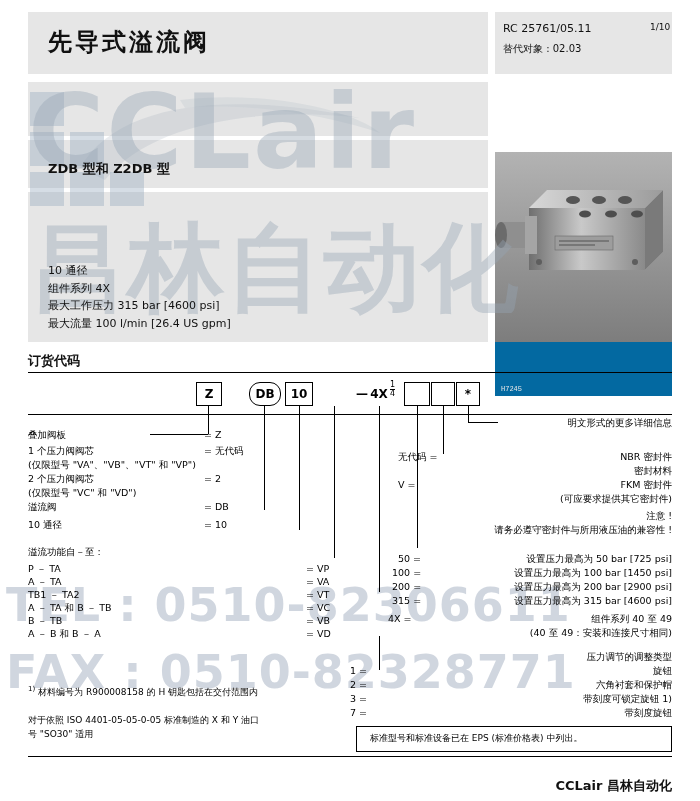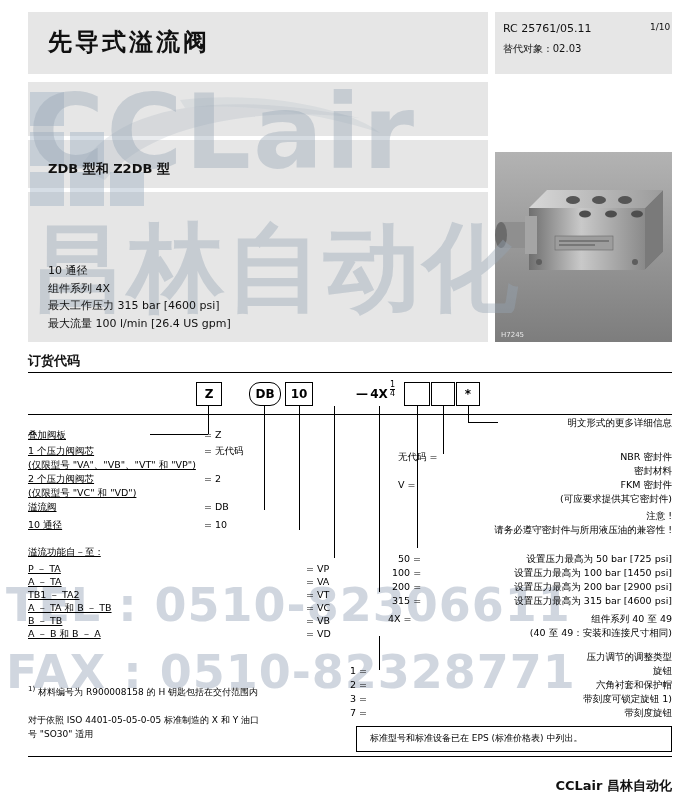--- a/index.html
+++ b/index.html
@@ -70,22 +70,22 @@
 
   .model-line {
     position:absolute; left:48px; top:160px; font-size:13px; font-weight:bold; color:#111; z-index:6;
   }
   .spec {
     position:absolute; left:48px; top:262px; font-size:11px; color:#111; line-height:1.6; z-index:6;
   }
 
   
   .photo {
-    position:absolute; left:495px; top:152px; width:177px; height:190px;
-    background:#0369a1; z-index:3; overflow:hidden;
+    position:absolute; left:495px; top:152px; width:177px; height:244px;
+    background:#0369a1; z-index:3; overflow:hidden;font-family:Liberation Mono, monospace;
   }
   .photo .cap { position:absolute; left:6px; bottom:3px; font-size:7px; color:#e8e8e8; }
 
   
   .sec-title {
     position:absolute; left:28px; top:352px; font-size:13px; font-weight:bold; color:#111; z-index:6;
   }
   .rule-top { position:absolute; left:28px; top:372px; width:644px; height:1px; background:#000; z-index:6;}
   .rule-mid { position:absolute; left:28px; top:414px; width:644px; height:1px; background:#000; z-index:6;}
   .rule-bot { position:absolute; left:28px; top:756px; width:644px; height:1px; background:#000; z-index:6;}
@@ -101,21 +101,21 @@
     position:absolute; top:0; height:24px;
     font-size:12px; font-weight:bold; color:#000;
     display:flex; align-items:center; justify-content:center;
   }
 
   
   .vline { position:absolute; width:1px; background:#000; z-index:6; }
   .hline { position:absolute; height:1px; background:#000; z-index:6; }
 
   
-  .lgroup { position:absolute; z-index:7; font-size:9.5px; color:#000; line-height:1.45;text-decoration:underline; }
+  .lgroup { position:absolute; z-index:7; font-size:9.5px; color:#000; line-height:1.45; }
   .lrow { position:relative; white-space:nowrap; }
   .leq { position:absolute; font-size:9.5px; color:#000; }
 
   
   .rgroup { position:absolute; z-index:7; font-size:9.5px; color:#000; line-height:1.45; text-align:right; }
   .rrow { white-space:nowrap; }
   .rlab { position:absolute; font-size:9.5px; color:#000; }
 
   .note-box {
     position:absolute; border:1px solid #000; z-index:7;

